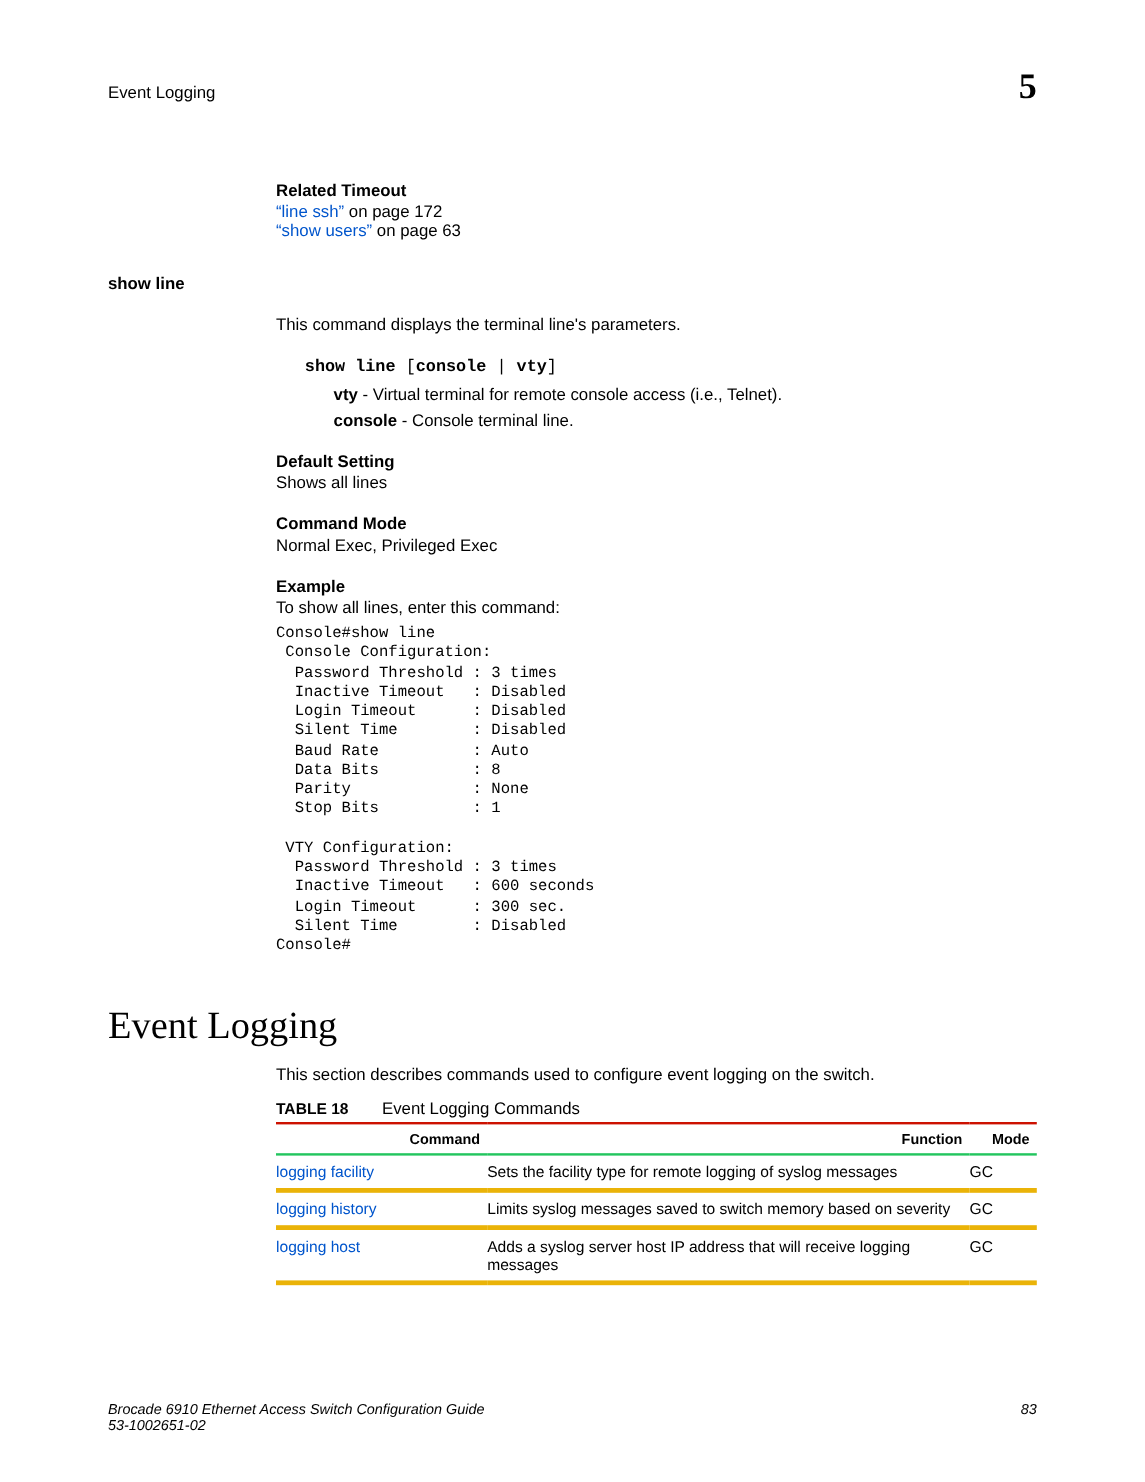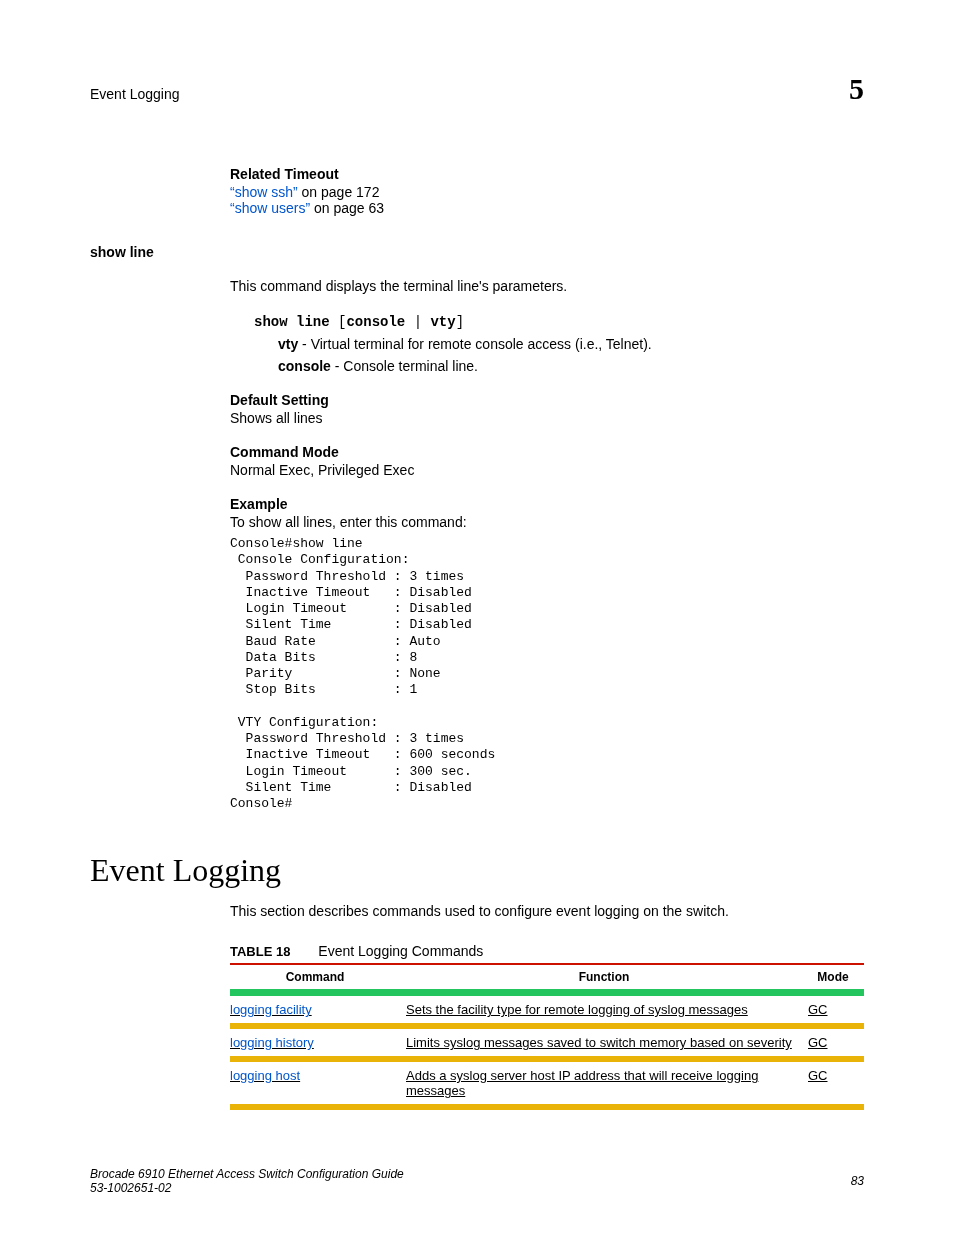--- a/index.html
+++ b/index.html
@@ -5,21 +5,21 @@
   body {
     margin: 0;
     padding: 0;
     background: #fff;
     font-family: Arial, Helvetica, sans-serif;
     font-size: 14px;
     color: #000;
     width: 954px;
   }
   .page {
-    padding: 72px 90px 40px 90px;
+    padding: 56px 90px 40px 90px;
     box-sizing: border-box;
     min-height: 1235px;
     position: relative;
   }
   .header-row {
     display: flex;
     justify-content: space-between;
     align-items: baseline;
     margin-bottom: 60px;
   }
@@ -65,83 +65,82 @@
   }
   h1.section {
     font-family: Georgia, 'Times New Roman', serif;
     font-weight: normal;
     font-size: 32px;
     margin-top: 40px;
     margin-left: 0;
     margin-bottom: 14px;
   }
   .table-caption {
-    margin-top: 24px;
+    margin-top: 12px;
   }
   .table-caption .tlabel {
     font-family: Arial, sans-serif;
     font-weight: bold;
     font-size: 13px;
     margin-right: 24px;
   }
   .table-caption .tcap {
     font-size: 14px;
   }
   table.cmds {
     border-collapse: collapse;
     width: 100%;
     margin-top: 4px;
     font-size: 13px;
   }
   table.cmds th {
-    text-align: center;
+    text-align: right;
     font-family: Arial, sans-serif;
     font-weight: bold;
     font-size: 12px;
     border-top: 2px solid #cc1100;
-    border-bottom: 7px solid #22c55e;
+    border-bottom: 2px solid #22c55e;
     padding: 5px 6px 5px 0;
   }
   table.cmds td {
-    border-bottom: 6px solid #eab308;
+    border-bottom: 4px solid #eab308;
     padding: 6px 6px 6px 0;
     vertical-align: top;
-    text-decoration: underline;
   }
   table.cmds th:nth-child(1), table.cmds td:nth-child(1) { width: 170px; }
   table.cmds th:nth-child(3), table.cmds td:nth-child(3) { width: 50px; }
   .footer {
     position: absolute;
     bottom: 40px;
     left: 90px;
     right: 90px;
     display: flex;
     justify-content: space-between;
-    align-items: center;
+    align-items: flex-start;
     font-style: italic;
     font-size: 12px;
   }
   .footer .right {
     font-style: italic;
   }
 </style>
 </head>
 <body>
 
 <div class="page">
 
   <div class="header-row">
     <span>Event Logging</span>
     <span class="chapter-num">5</span>
   </div>
 
   <div class="indent-block">
     <div class="para-heading">Related Timeout</div>
     <div>
-      <span class="link">“show ssh”</span><span> on page 172</span>
+      <span class="link">“line ssh”</span><span> on page 172</span>
     </div>
     <div>
       <span class="link">“show users”</span><span> on page 63</span>
     </div>
   </div>
 
   <div class="cmd-name">show line</div>
 
   <div class="indent-block">
     <div>This command displays the terminal line's parameters.</div>

